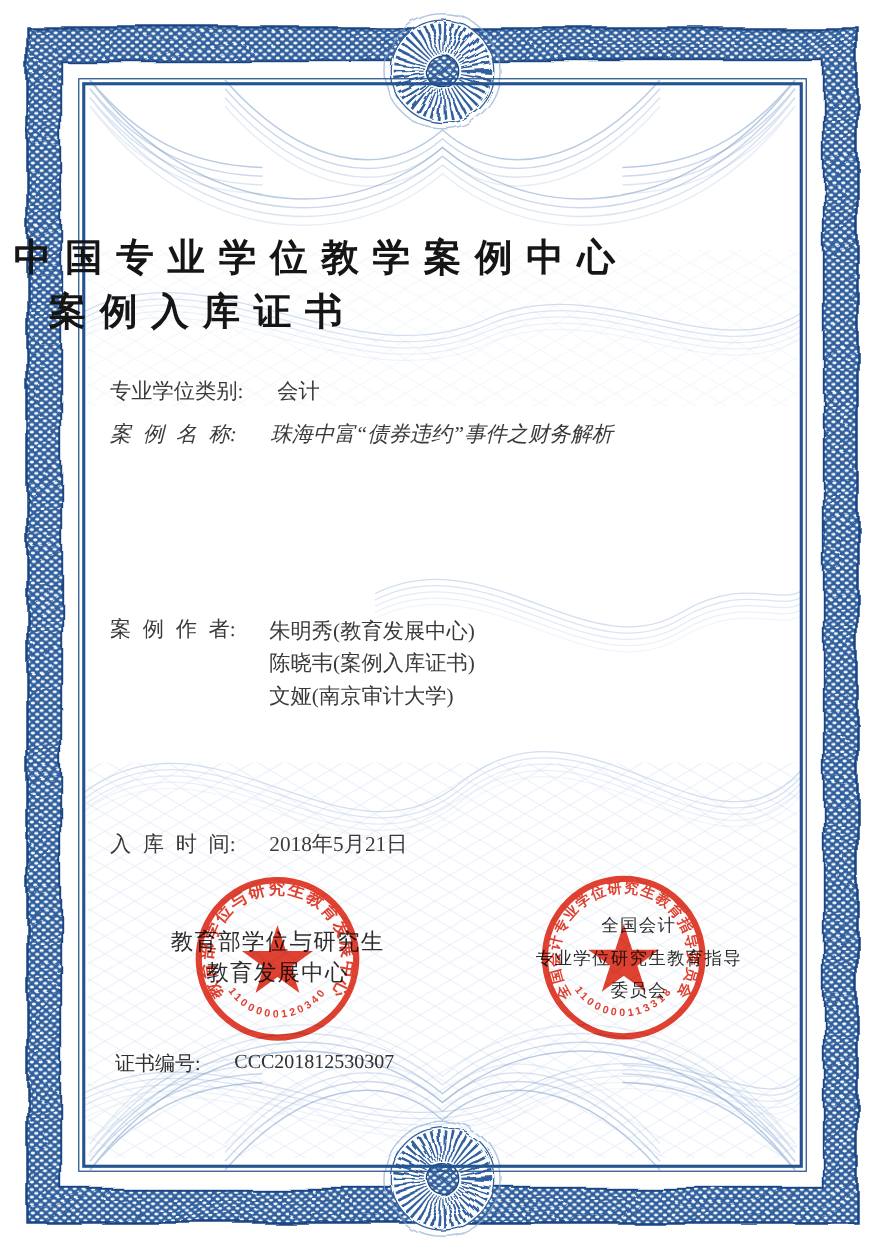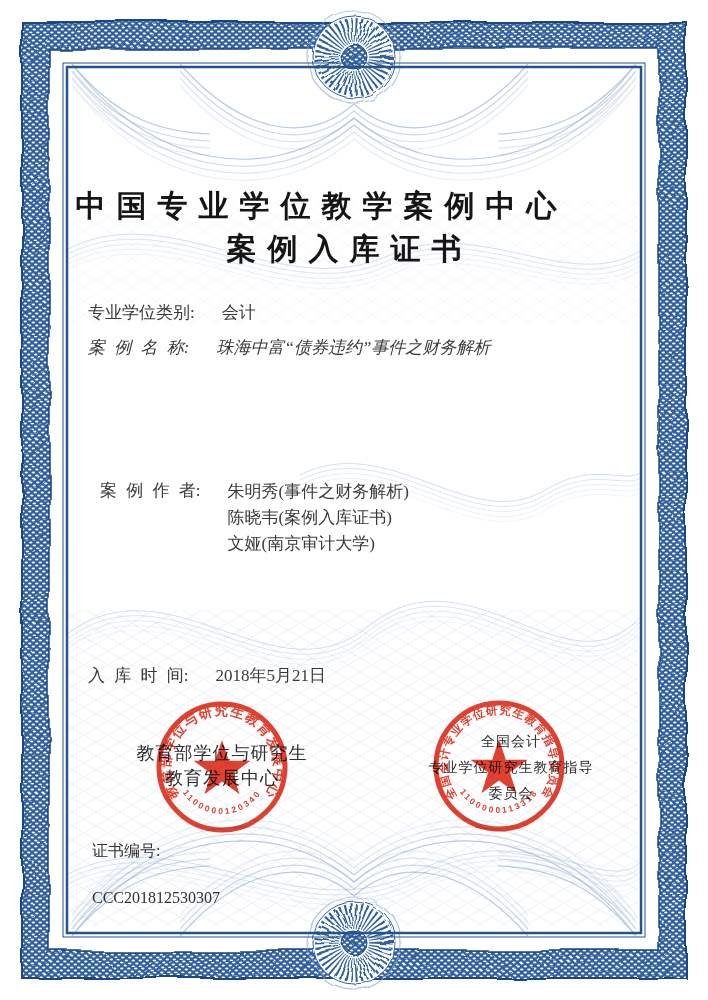--- a/index.html
+++ b/index.html
@@ -3,32 +3,32 @@
 <meta charset="utf-8">
 <style>
   html,body{margin:0;padding:0;}
   body{
     width:708px;height:1000px;background:#ffffff;position:relative;overflow:hidden;
     font-family:"Liberation Serif","DejaVu Serif",serif;
   }
   .page{position:absolute;inset:0;}
   .bg{position:absolute;left:0;top:0;}
   .title-line{
-    position:absolute;left:0;width:632px;text-align:center;color:#151515;
+    position:absolute;left:0;width:632px;text-align:left;color:#151515;
     font-size:30px;font-weight:600;letter-spacing:11px;text-indent:11px;white-space:nowrap;
   }
   .t1{top:186px;} .t2{top:229px;margin-left:28px;}
   .row{
     position:absolute;left:88px;display:flex;gap:27px;align-items:flex-start;
     font-size:17px;color:#3a3a3a;white-space:nowrap;
   }
   .row .lbl{word-spacing:5px;white-space:pre;}
   .r-degree{top:301px;} .r-name{top:336px;font-style:italic;} .r-number{top:442px;}
-  .r-authors{top:479px;margin-left:12px;} .r-date{top:664px;align-items:flex-end;}
-  .r-cert{top:841px;left:92px;font-size:16px;color:#303030;flex-direction:column;}
+  .r-authors{top:492px;} .r-date{top:664px;align-items:flex-end;}
+  .r-cert{top:841px;left:92px;font-size:16px;color:#303030;}
   .authors-col div{line-height:26px;}
   .org{
     position:absolute;text-align:center;color:#2d2d2d;letter-spacing:1px;z-index:2;
   }
   .org-left{left:82px;top:741px;width:280px;font-size:18px;line-height:25px;}
   .org-right{left:365px;top:729px;width:292px;font-size:14px;line-height:26px;}
   .seal{
     position:absolute;width:170px;height:170px;z-index:3;
     mix-blend-mode:multiply;opacity:.9;
   }
@@ -130,21 +130,21 @@
 
   <div class="row r-name">
     <span class="lbl">案 例 名 称:</span>
     <span class="val">珠海中富“债券违约”事件之财务解析</span>
   </div>
 
 
   <div class="row r-authors">
     <span class="lbl">案 例 作 者:</span>
     <span class="authors-col">
-      <div>朱明秀(事件之财务解析)</div>
+      <div>朱明秀(教育发展中心)</div>
       <div>陈晓韦(案例入库证书)</div>
       <div>文娅(南京审计大学)</div>
     </span>
   </div>
 
   <div class="row r-date">
     <span class="lbl">入 库 时 间:</span>
     <span class="val">2018年5月21日</span>
   </div>
 

